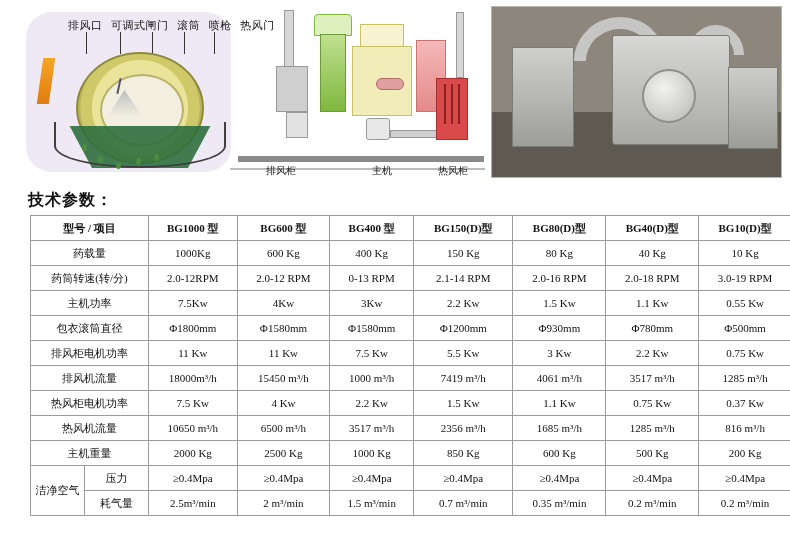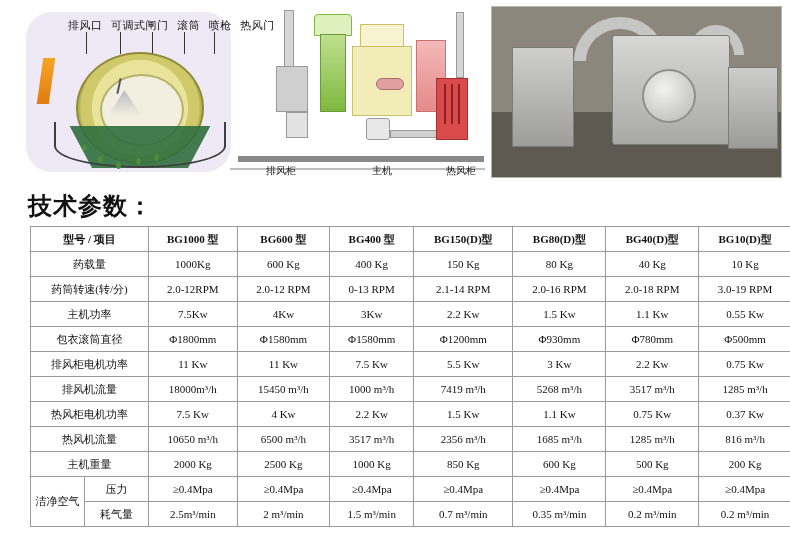--- a/index.html
+++ b/index.html
@@ -113,21 +113,21 @@
   .ph-machine { position:absolute; left:120px; top:28px; width:118px; height:110px; background:linear-gradient(180deg,#d7d7d5,#a9a9a6); border:1px solid #7b7b78; border-radius:3px; }
   .ph-door { position:absolute; left:150px; top:62px; width:54px; height:54px; border-radius:50%; background:radial-gradient(circle at 40% 35%, #f2f2f0, #b6b6b3); border:2px solid #8e8e8b;}
   .ph-left { position:absolute; left:20px; top:40px; width:62px; height:100px; background:linear-gradient(180deg,#cfcfcd,#9d9d9a); border:1px solid #7b7b78;}
   .ph-right { position:absolute; left:236px; top:60px; width:50px; height:82px; background:linear-gradient(180deg,#cdcdcb,#9b9b98); border:1px solid #7b7b78;}
   .ph-duct { position:absolute; left:82px; top:10px; width:92px; height:44px; border:12px solid #c6c6c4; border-radius:50% 50% 0 0 / 100% 100% 0 0; border-bottom:none;}
   .ph-duct2 { position:absolute; left:196px; top:18px; width:56px; height:30px; border:10px solid #c6c6c4; border-radius:50% 50% 0 0/100% 100% 0 0; border-bottom:none;}
 
   
   .heading {
     margin:10px 0 4px 12px;
-    font-size:24px; font-weight:bold;
+    font-size:16px; font-weight:bold;
     font-family:"Liberation Sans", sans-serif;
     letter-spacing:1px;
   }
 
   
   .tbl-wrap { padding:0 14px; }
   table.spec {
     width:762px;
     border-collapse:collapse;
     font-size:11px;
@@ -199,21 +199,21 @@
         <div class="m-pink"></div>
         <div class="m-pipe-v"></div>
         <div class="m-red"></div>
         <div class="m-red-fin" style="left:214px;"></div>
         <div class="m-red-fin" style="left:221px;"></div>
         <div class="m-red-fin" style="left:228px;"></div>
         <div class="m-base"></div>
         <div class="m-floor"></div>
         <div class="m-caption" style="left:36px;">排风柜</div>
         <div class="m-caption" style="left:142px;">主机</div>
-        <div class="m-caption" style="left:216px;">热风柜</div>
+        <div class="m-caption" style="left:208px;">热风柜</div>
       </div>
     </div>
 
     <div class="photo-box">
       <div class="photo-wall"></div>
       <div class="photo-floor"></div>
       <div class="ph-duct"></div>
       <div class="ph-duct2"></div>
       <div class="ph-left"></div>
       <div class="ph-machine">
@@ -289,21 +289,21 @@
           <td>3 Kw</td>
           <td>2.2 Kw</td>
           <td>0.75 Kw</td>
         </tr>
         <tr>
           <td class="rowhdr" colspan="2">排风机流量</td>
           <td>18000m³/h</td>
           <td>15450 m³/h</td>
           <td>1000 m³/h</td>
           <td>7419 m³/h</td>
-          <td>5268 m³/h</td>
+          <td>4061 m³/h</td>
           <td>3517 m³/h</td>
           <td>1285 m³/h</td>
         </tr>
         <tr>
           <td class="rowhdr" colspan="2">热风柜电机功率</td>
           <td>7.5 Kw</td>
           <td>4 Kw</td>
           <td>2.2 Kw</td>
           <td>1.5 Kw</td>
           <td>1.1 Kw</td>

